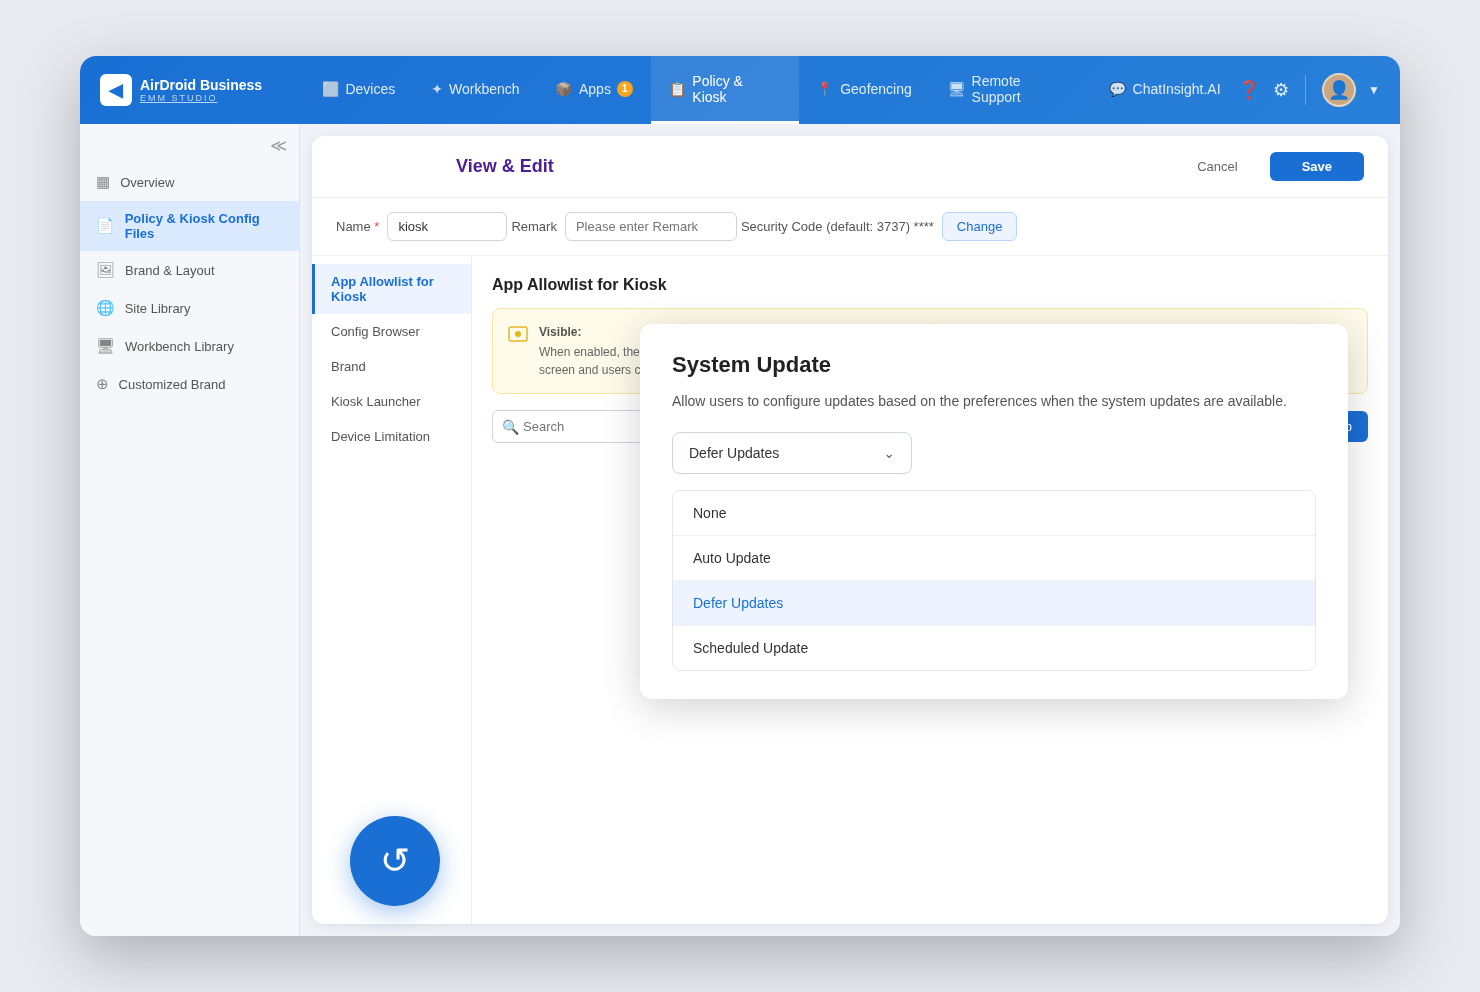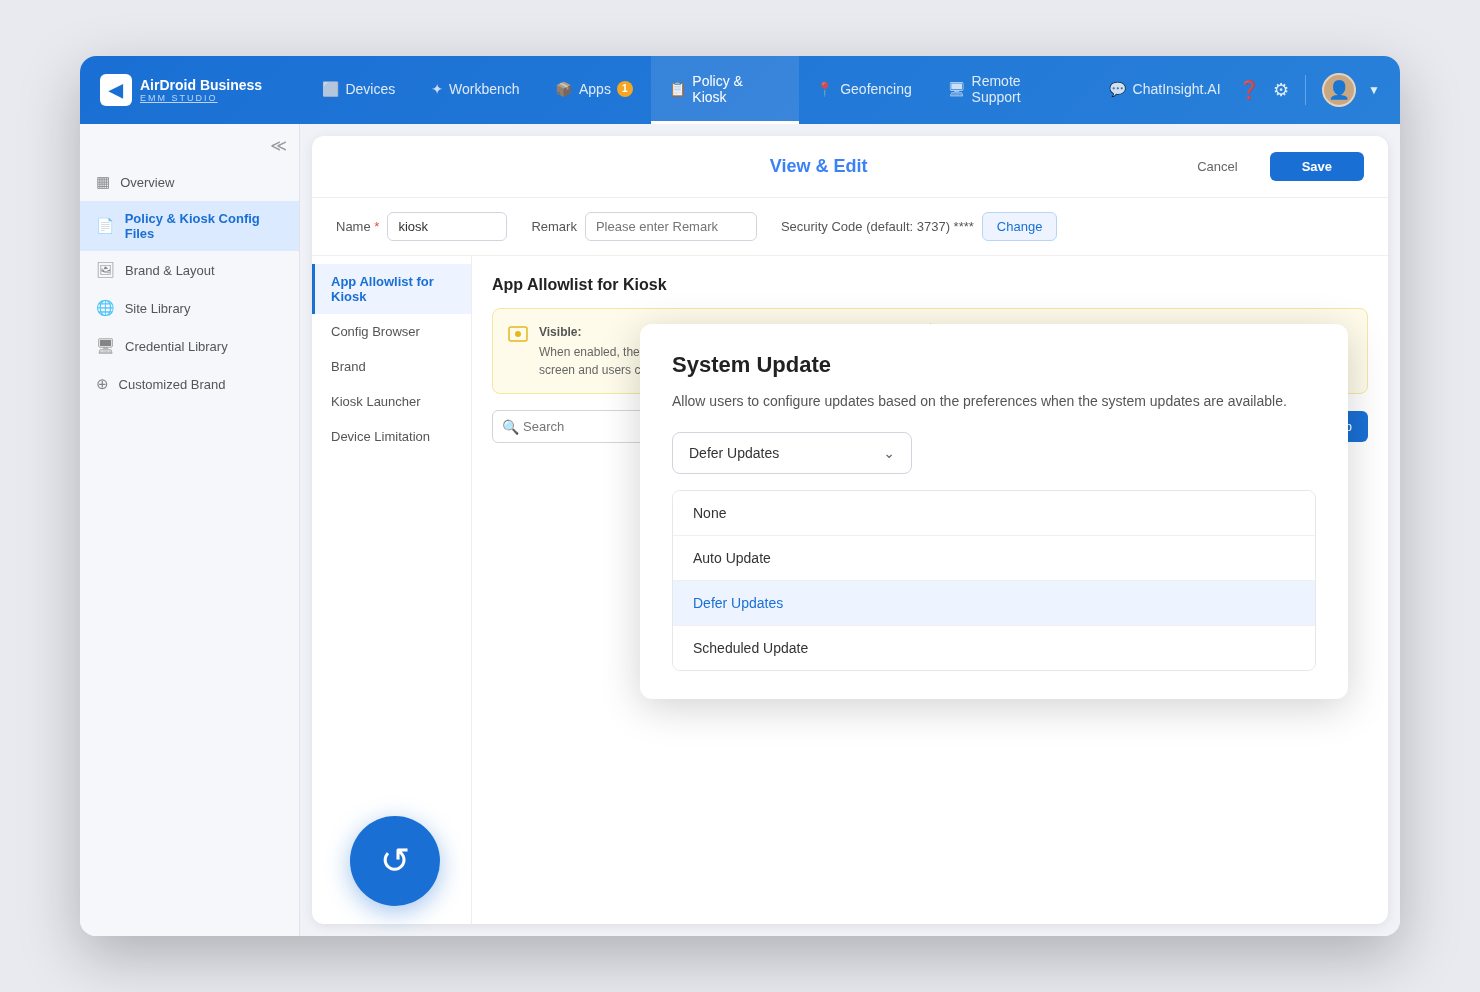--- a/index.html
+++ b/index.html
@@ -194,23 +194,23 @@
     .panel-header {
       display: flex;
       align-items: center;
       justify-content: space-between;
       padding: 16px 24px;
       border-bottom: 1px solid #eee;
     }
     .panel-title {
       font-size: 18px;
       font-weight: 600;
-      color: #3b82f6;
-      flex: 1;
-      text-align: center;
+      color: #4c1d95;
+      flex: 1;
+      text-align: left;
     }
     .header-actions {
       display: flex;
       gap: 16px;
     }
     .btn-cancel {
       padding: 7px 16px;
       border: none;
       background: none;
       color: #666;
@@ -224,21 +224,21 @@
       color: #fff;
       border: none;
       border-radius: 6px;
       font-size: 13px;
       font-weight: 600;
       cursor: pointer;
     }
     .form-row {
       display: flex;
       align-items: center;
-      gap: 24px;
+      gap: 4px;
       padding: 14px 24px;
       border-bottom: 1px solid #f0f0f0;
     }
     .form-group {
       display: flex;
       align-items: center;
       gap: 8px;
     }
     .form-label {
       font-size: 13px;
@@ -513,21 +513,21 @@
       <div class="sidebar-item">
         <span class="s-icon">🖼</span>
         <span>Brand &amp; Layout</span>
       </div>
       <div class="sidebar-item">
         <span class="s-icon">🌐</span>
         <span>Site Library</span>
       </div>
       <div class="sidebar-item">
         <span class="s-icon">🖥</span>
-        <span>Credential Library</span>
+        <span>Workbench Library</span>
       </div>
       <div class="sidebar-item">
         <span class="s-icon">⊕</span>
         <span>Customized Brand</span>
       </div>
     </div>
 
     <div class="content-area">
 
       <div class="view-edit-panel">

